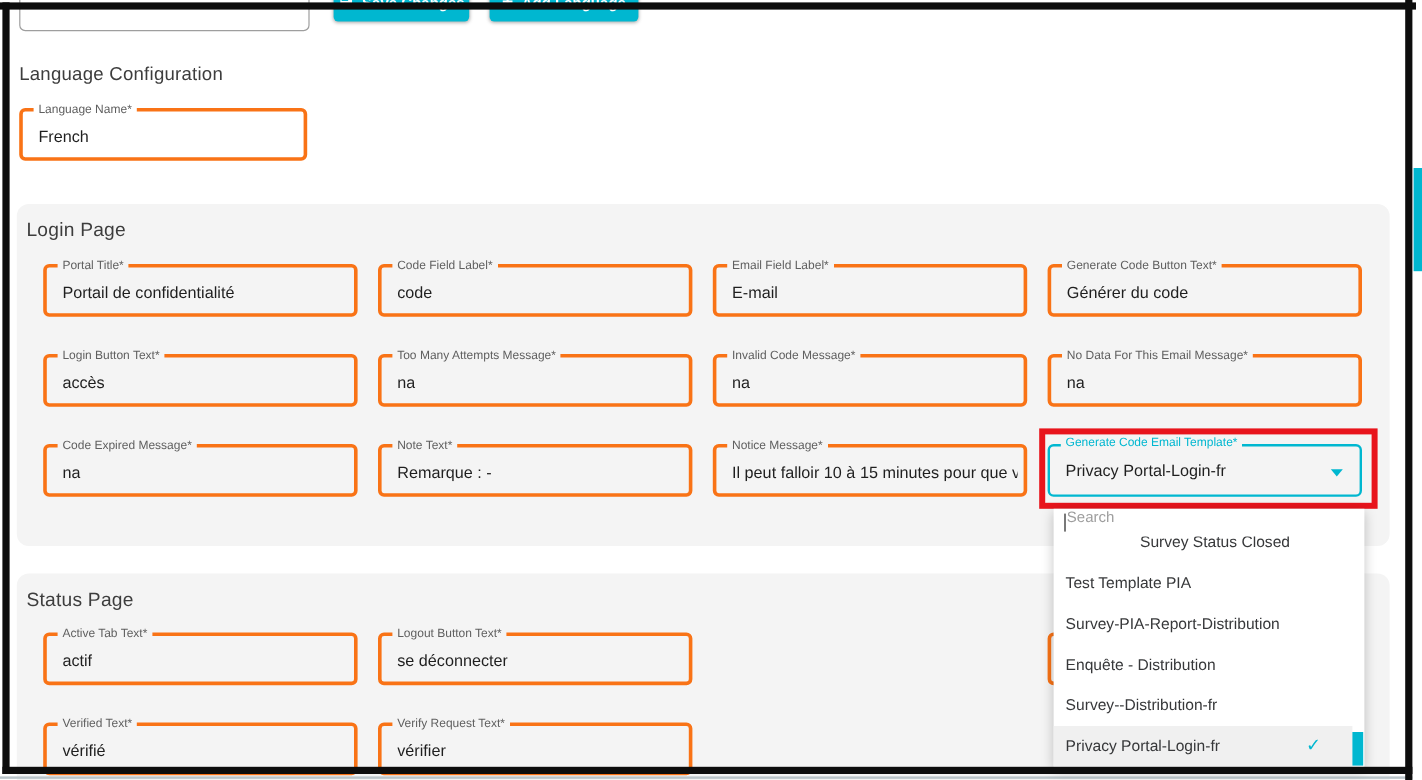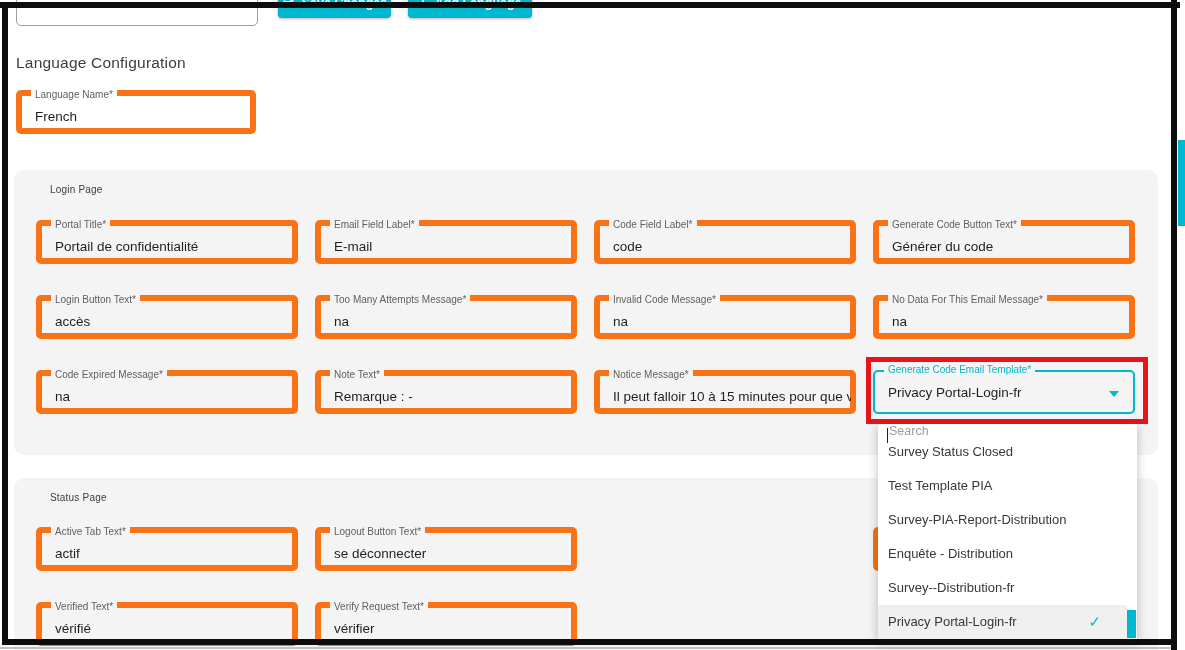--- a/index.html
+++ b/index.html
@@ -33,42 +33,42 @@
     color:#fff; font-family:"Liberation Sans",sans-serif; font-size:12.5px; font-weight:bold;
     display:flex; align-items:center; justify-content:center; gap:7px; cursor:pointer;
     box-shadow:0 1px 3px rgba(0,0,0,.3);
   }
   .btn.save { left:278px; width:113px; }
   .btn.add  { left:408px; width:124px; }
   .btn .plus-glyph { font-size:16px; font-weight:bold; line-height:1; }
 
   
   .outfield {
-    position:relative; border:6px solid #f97316; border-radius:5px;
+    position:relative; border:3px solid #f97316; border-radius:5px;
     width:262px; height:44px; background:transparent;
   }
   .outfield .fl {
     position:absolute; top:-7px; left:9px; font-size:10px; color:#5f5f5f;
     padding:0 4px; white-space:nowrap; line-height:12px; background:#f4f4f4;
   }
   .outfield .fv {
     position:absolute; left:13px; top:13px; font-size:13.5px; color:#1f1f1f;
     white-space:nowrap; overflow:hidden; max-width:238px;
   }
   .on-white .fl { background:#ffffff; }
 
   
   .lang-field { position:absolute; width:240px; height:44px; }
   .lang-field .fv { max-width:215px; }
 
   
   .section {
     position:absolute; left:14px; width:1144px; background:#f4f4f4; border-radius:10px;
   }
-  .section-title { position:absolute; left:36px; top:14px; font-size:10px; color:#3d3d3d; letter-spacing:.2px; }
+  .section-title { position:absolute; left:8px; top:14px; font-size:16px; color:#3d3d3d; letter-spacing:.2px; }
   .page-title { position:absolute; left:16px; top:54px; font-size:15.5px; color:#3d3d3d; letter-spacing:.2px;text-align:right; }
   .fgrid {
     position:absolute; left:22px; top:50px;
     display:grid; grid-template-columns:repeat(4,262px); grid-auto-rows:44px; gap:31px 17px;
   }
   .spacer { visibility:hidden; }
 
   
   .select-field { border-width:2px; }
   .select-field .fl { top:-8px; }
@@ -89,21 +89,21 @@
     background:#ffffff; box-shadow:0 3px 10px rgba(0,0,0,.25); z-index:45;
   }
   .dd-search { position:relative; height:23px; }
   .dd-caret { position:absolute; left:9px; top:4px; width:1px; height:15px; background:#222; }
   .dd-placeholder { position:absolute; left:11px; top:0; font-size:12.5px; color:#9e9e9e; }
   .dd-list { position:absolute; left:0; top:23px; right:0; bottom:0; overflow:hidden; }
   .opt {
     position:relative; height:34px; line-height:34px; padding-left:10px;
     font-size:13px; color:#37383a; white-space:nowrap; cursor:pointer;
   }
-  .opt.first { margin-top:-12px; }
+  .opt.first { margin-top:-12px;text-align:center; }
   .opt.selected { background:#f0f0f0; width:249px; }
   .opt .check { position:absolute; right:26px; top:0; font-size:15px; }
   .dd-scrollthumb { position:absolute; right:1px; bottom:1px; width:9px; height:28px; }
 </style>
 </head>
 <body>
 
 <div id="page">
 
   <div class="top-input"></div>
@@ -129,26 +129,26 @@
 
   <div class="section" style="top:170px; height:285px;">
     <div class="section-title">Login Page</div>
     <div class="fgrid">
 
       <div class="outfield">
         <span class="fl">Portal Title*</span>
         <span class="fv">Portail de confidentialité</span>
       </div>
       <div class="outfield">
+        <span class="fl">Code Field Label*</span>
+        <span class="fv">code</span>
+      </div>
+      <div class="outfield">
         <span class="fl">Email Field Label*</span>
         <span class="fv">E-mail</span>
-      </div>
-      <div class="outfield">
-        <span class="fl">Code Field Label*</span>
-        <span class="fv">code</span>
       </div>
       <div class="outfield">
         <span class="fl">Generate Code Button Text*</span>
         <span class="fv">Générer du code</span>
       </div>
 
       <div class="outfield">
         <span class="fl">Login Button Text*</span>
         <span class="fv">accès</span>
       </div>

